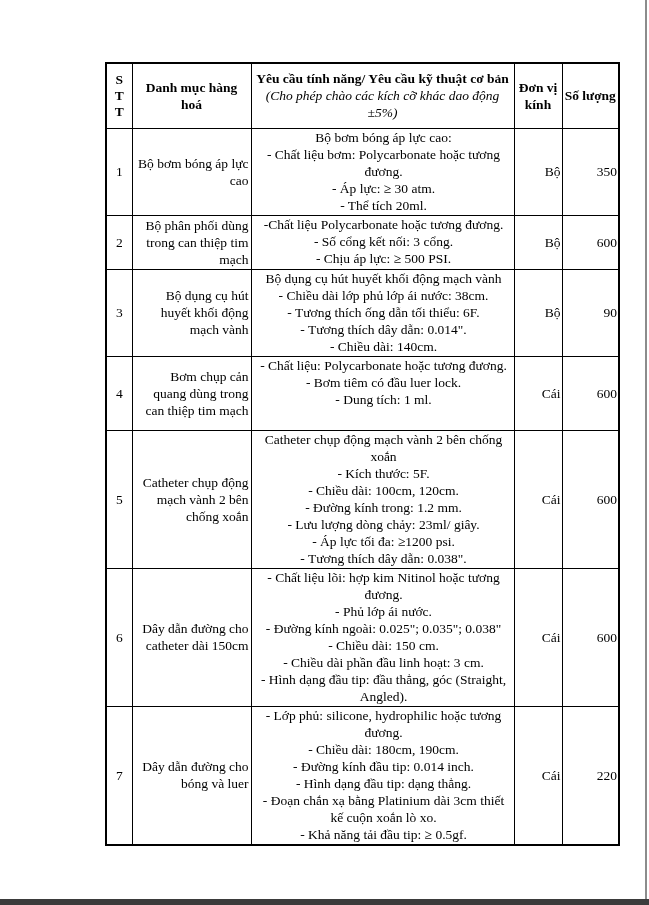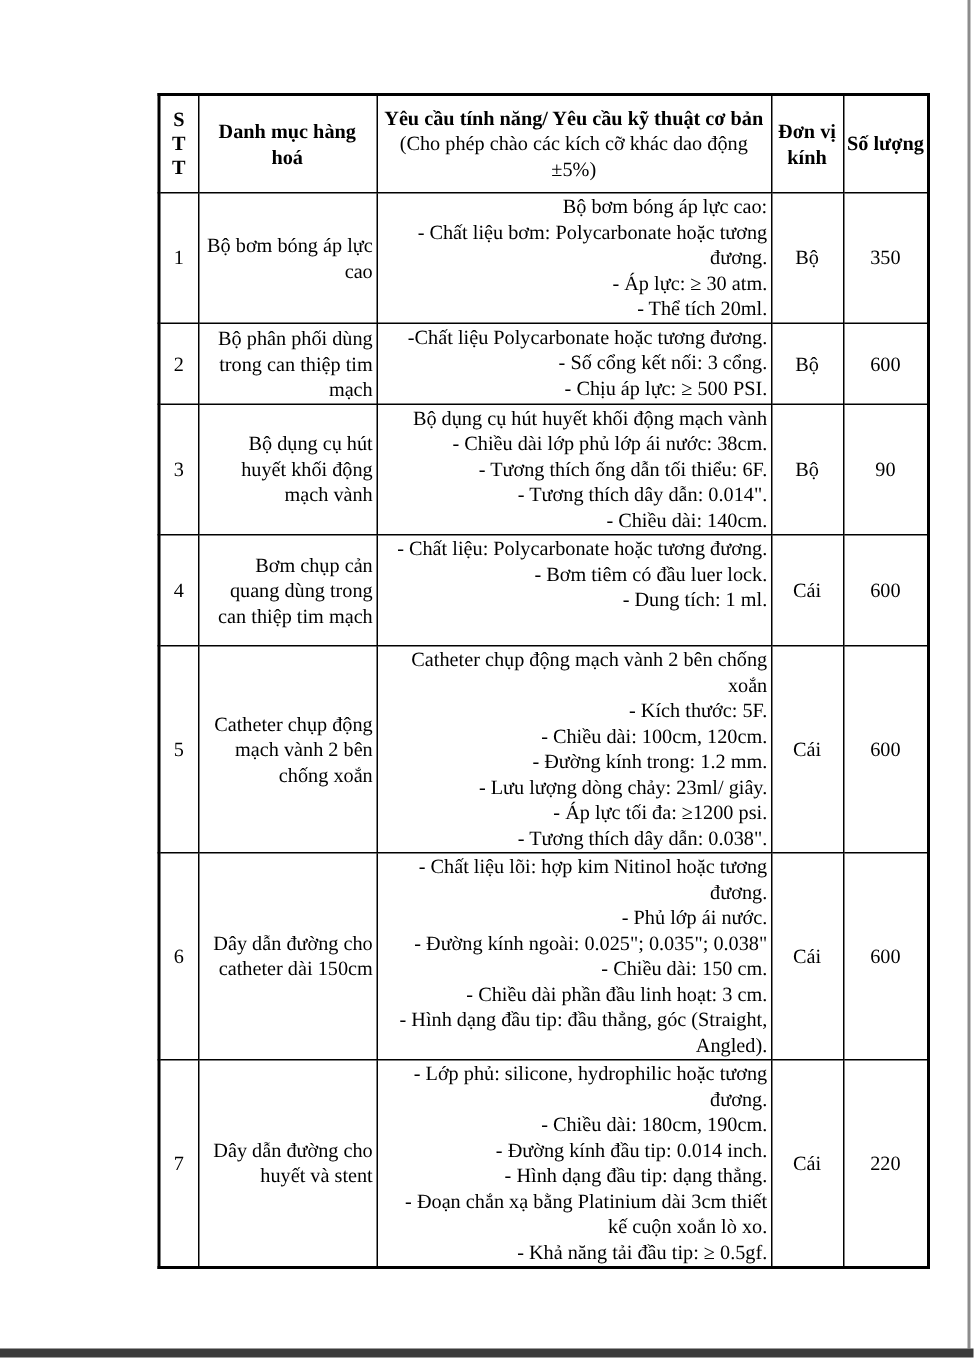--- a/index.html
+++ b/index.html
@@ -61,38 +61,39 @@
     text-align: center;
     vertical-align: middle;
     padding: 1px 2px;
   }
   .th-stt {
     white-space: pre-line;
     line-height: 16px;
   }
   .th-spec-note {
     font-weight: normal;
+    font-style: italic;
   }
   td.c-stt {
     text-align: center;
     vertical-align: middle;
   }
   td.c-item {
     text-align: right;
     vertical-align: middle;
     padding: 1px 2px 1px 5px;
   }
   td.c-spec {
-    text-align: right;
+    text-align: center;
     vertical-align: top;
     padding: 0 2px 1px 4px;
     white-space: pre-line;
   }
   td.c-unit, td.c-qty {
-    text-align: center;
+    text-align: right;
     vertical-align: middle;
   }
 </style>
 </head>
 <body>
 
 <div class="page-edge-right"></div>
 <div class="page-edge-bottom"></div>
 
 <table class="spec-table">
@@ -177,21 +178,21 @@
 - Phủ lớp ái nước.
 - Đường kính ngoài: 0.025"; 0.035"; 0.038"
 - Chiều dài: 150 cm.
 - Chiều dài phần đầu linh hoạt: 3 cm.
 - Hình dạng đầu tip: đầu thẳng, góc (Straight, Angled).</td>
       <td class="c-unit">Cái</td>
       <td class="c-qty">600</td>
     </tr>
     <tr>
       <td class="c-stt">7</td>
-      <td class="c-item">Dây dẫn đường cho huyết và stent</td>
+      <td class="c-item">Dây dẫn đường cho bóng và luer</td>
       <td class="c-spec">- Lớp phủ: silicone, hydrophilic hoặc tương đương.
 - Chiều dài: 180cm, 190cm.
 - Đường kính đầu tip: 0.014 inch.
 - Hình dạng đầu tip: dạng thẳng.
 - Đoạn chắn xạ bằng Platinium dài 3cm thiết kế cuộn xoắn lò xo.
 - Khả năng tải đầu tip: ≥ 0.5gf.</td>
       <td class="c-unit">Cái</td>
       <td class="c-qty">220</td>
     </tr>
   </tbody>

